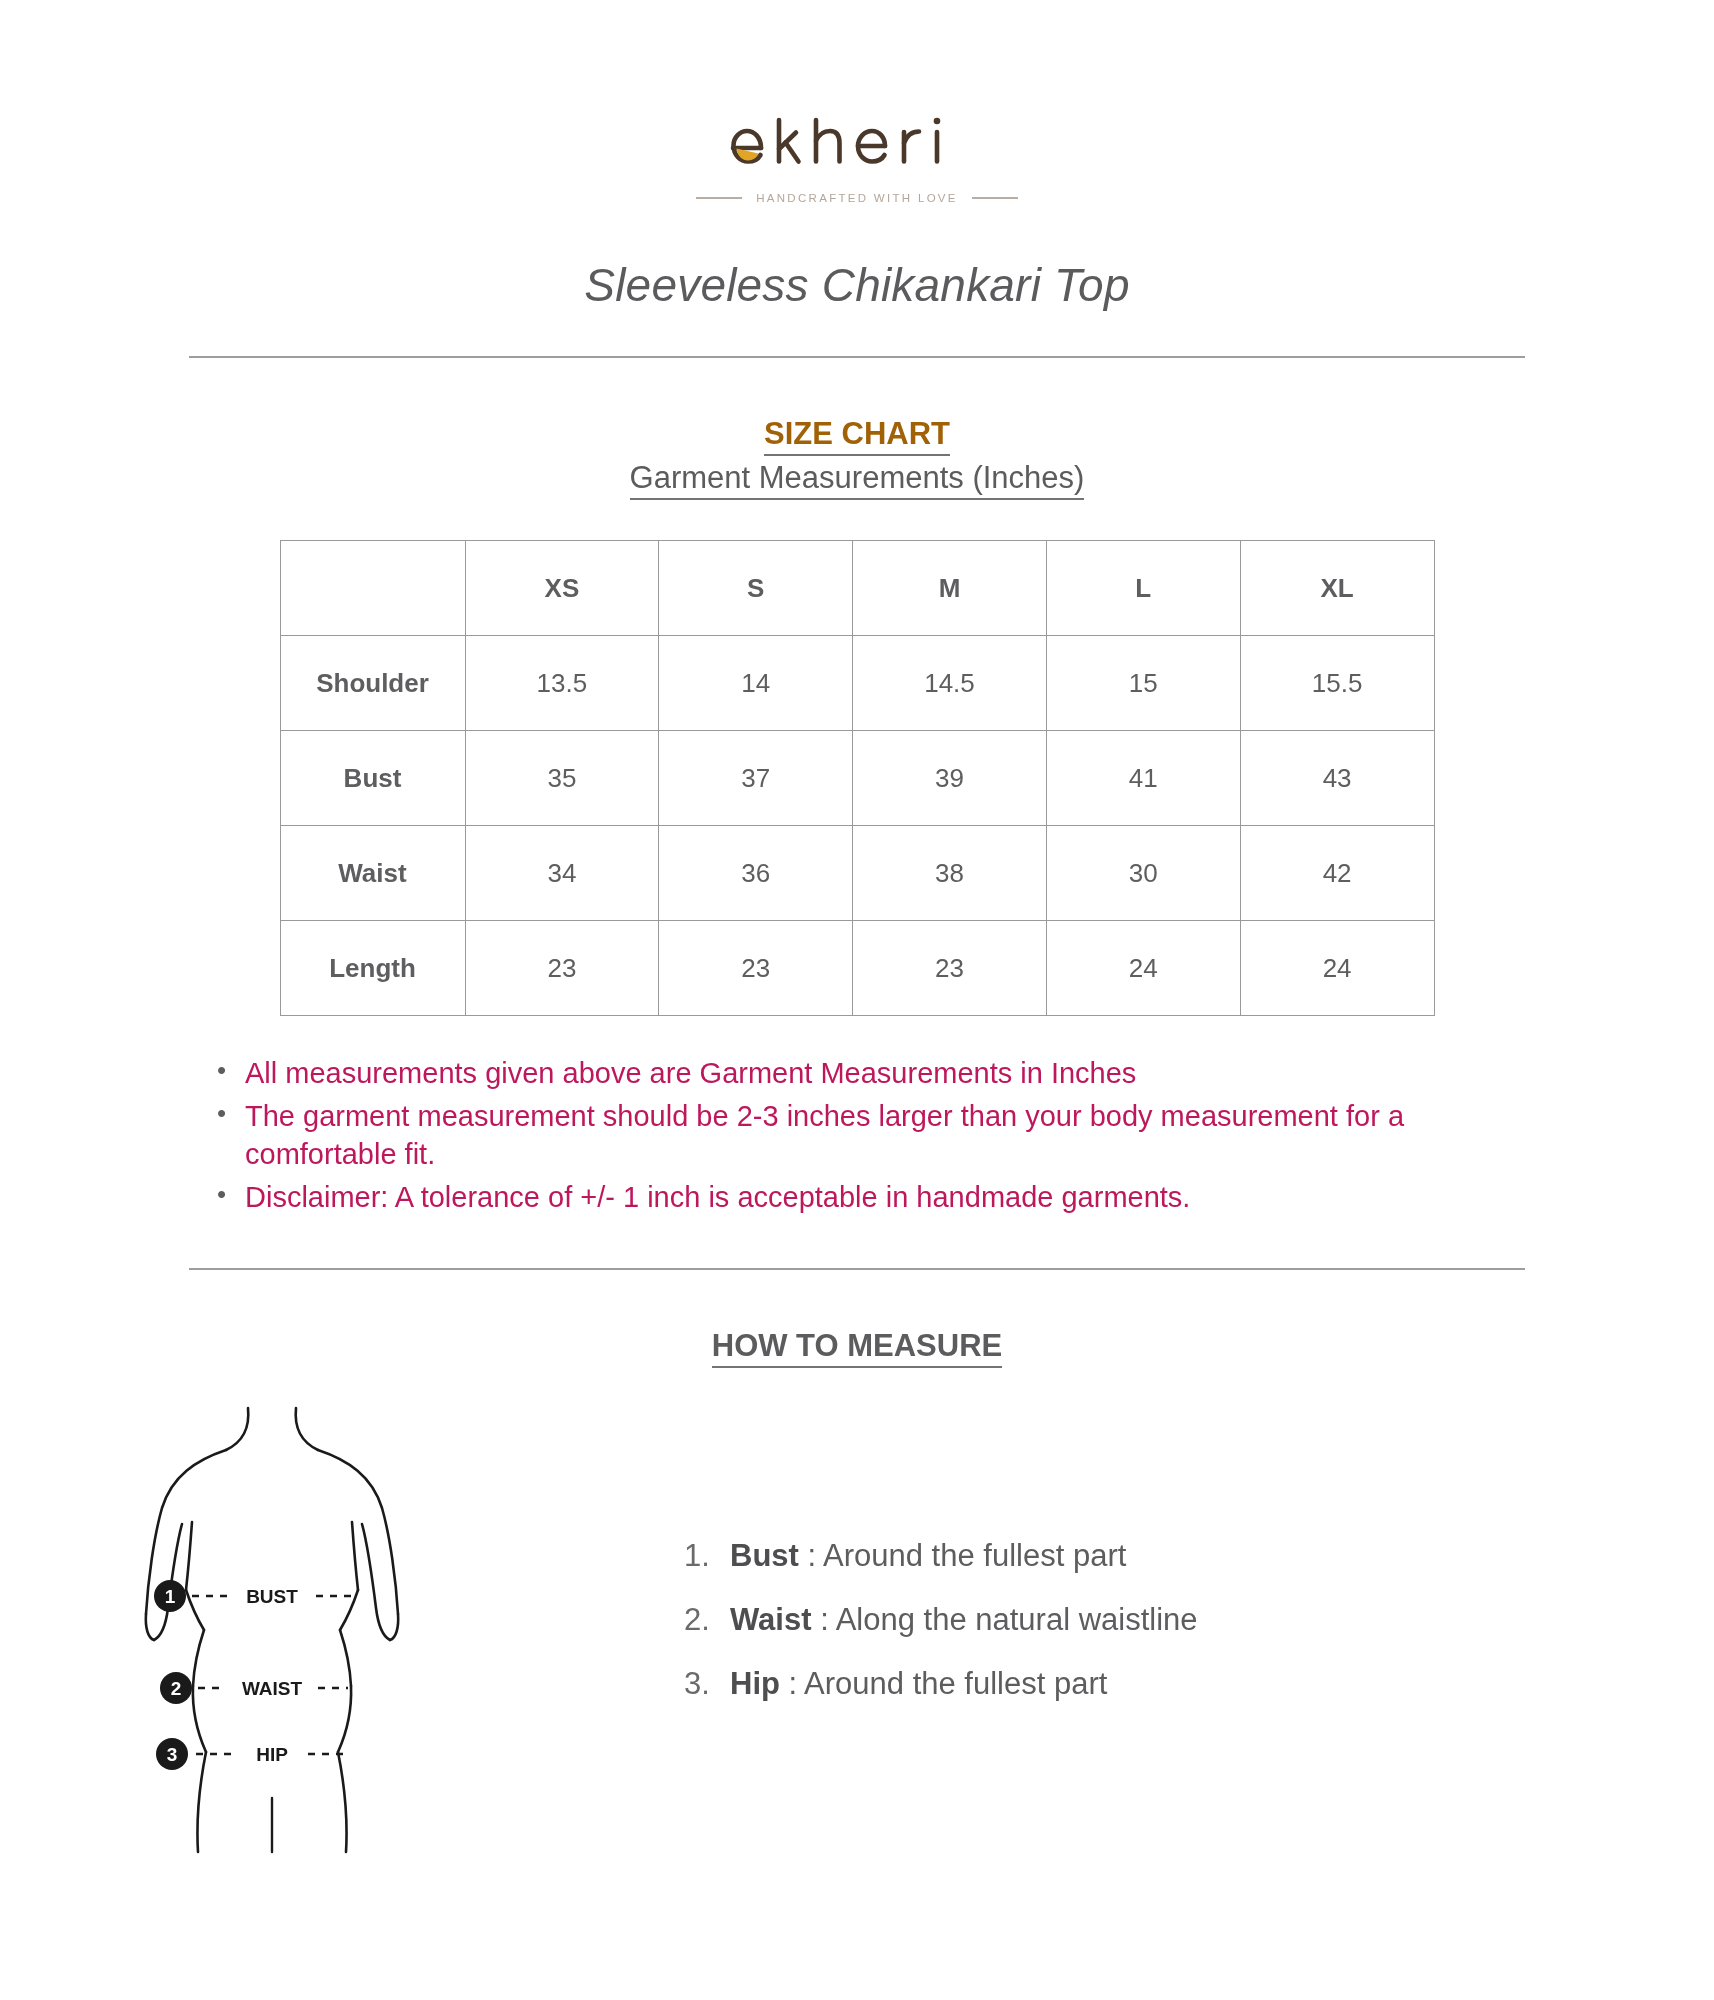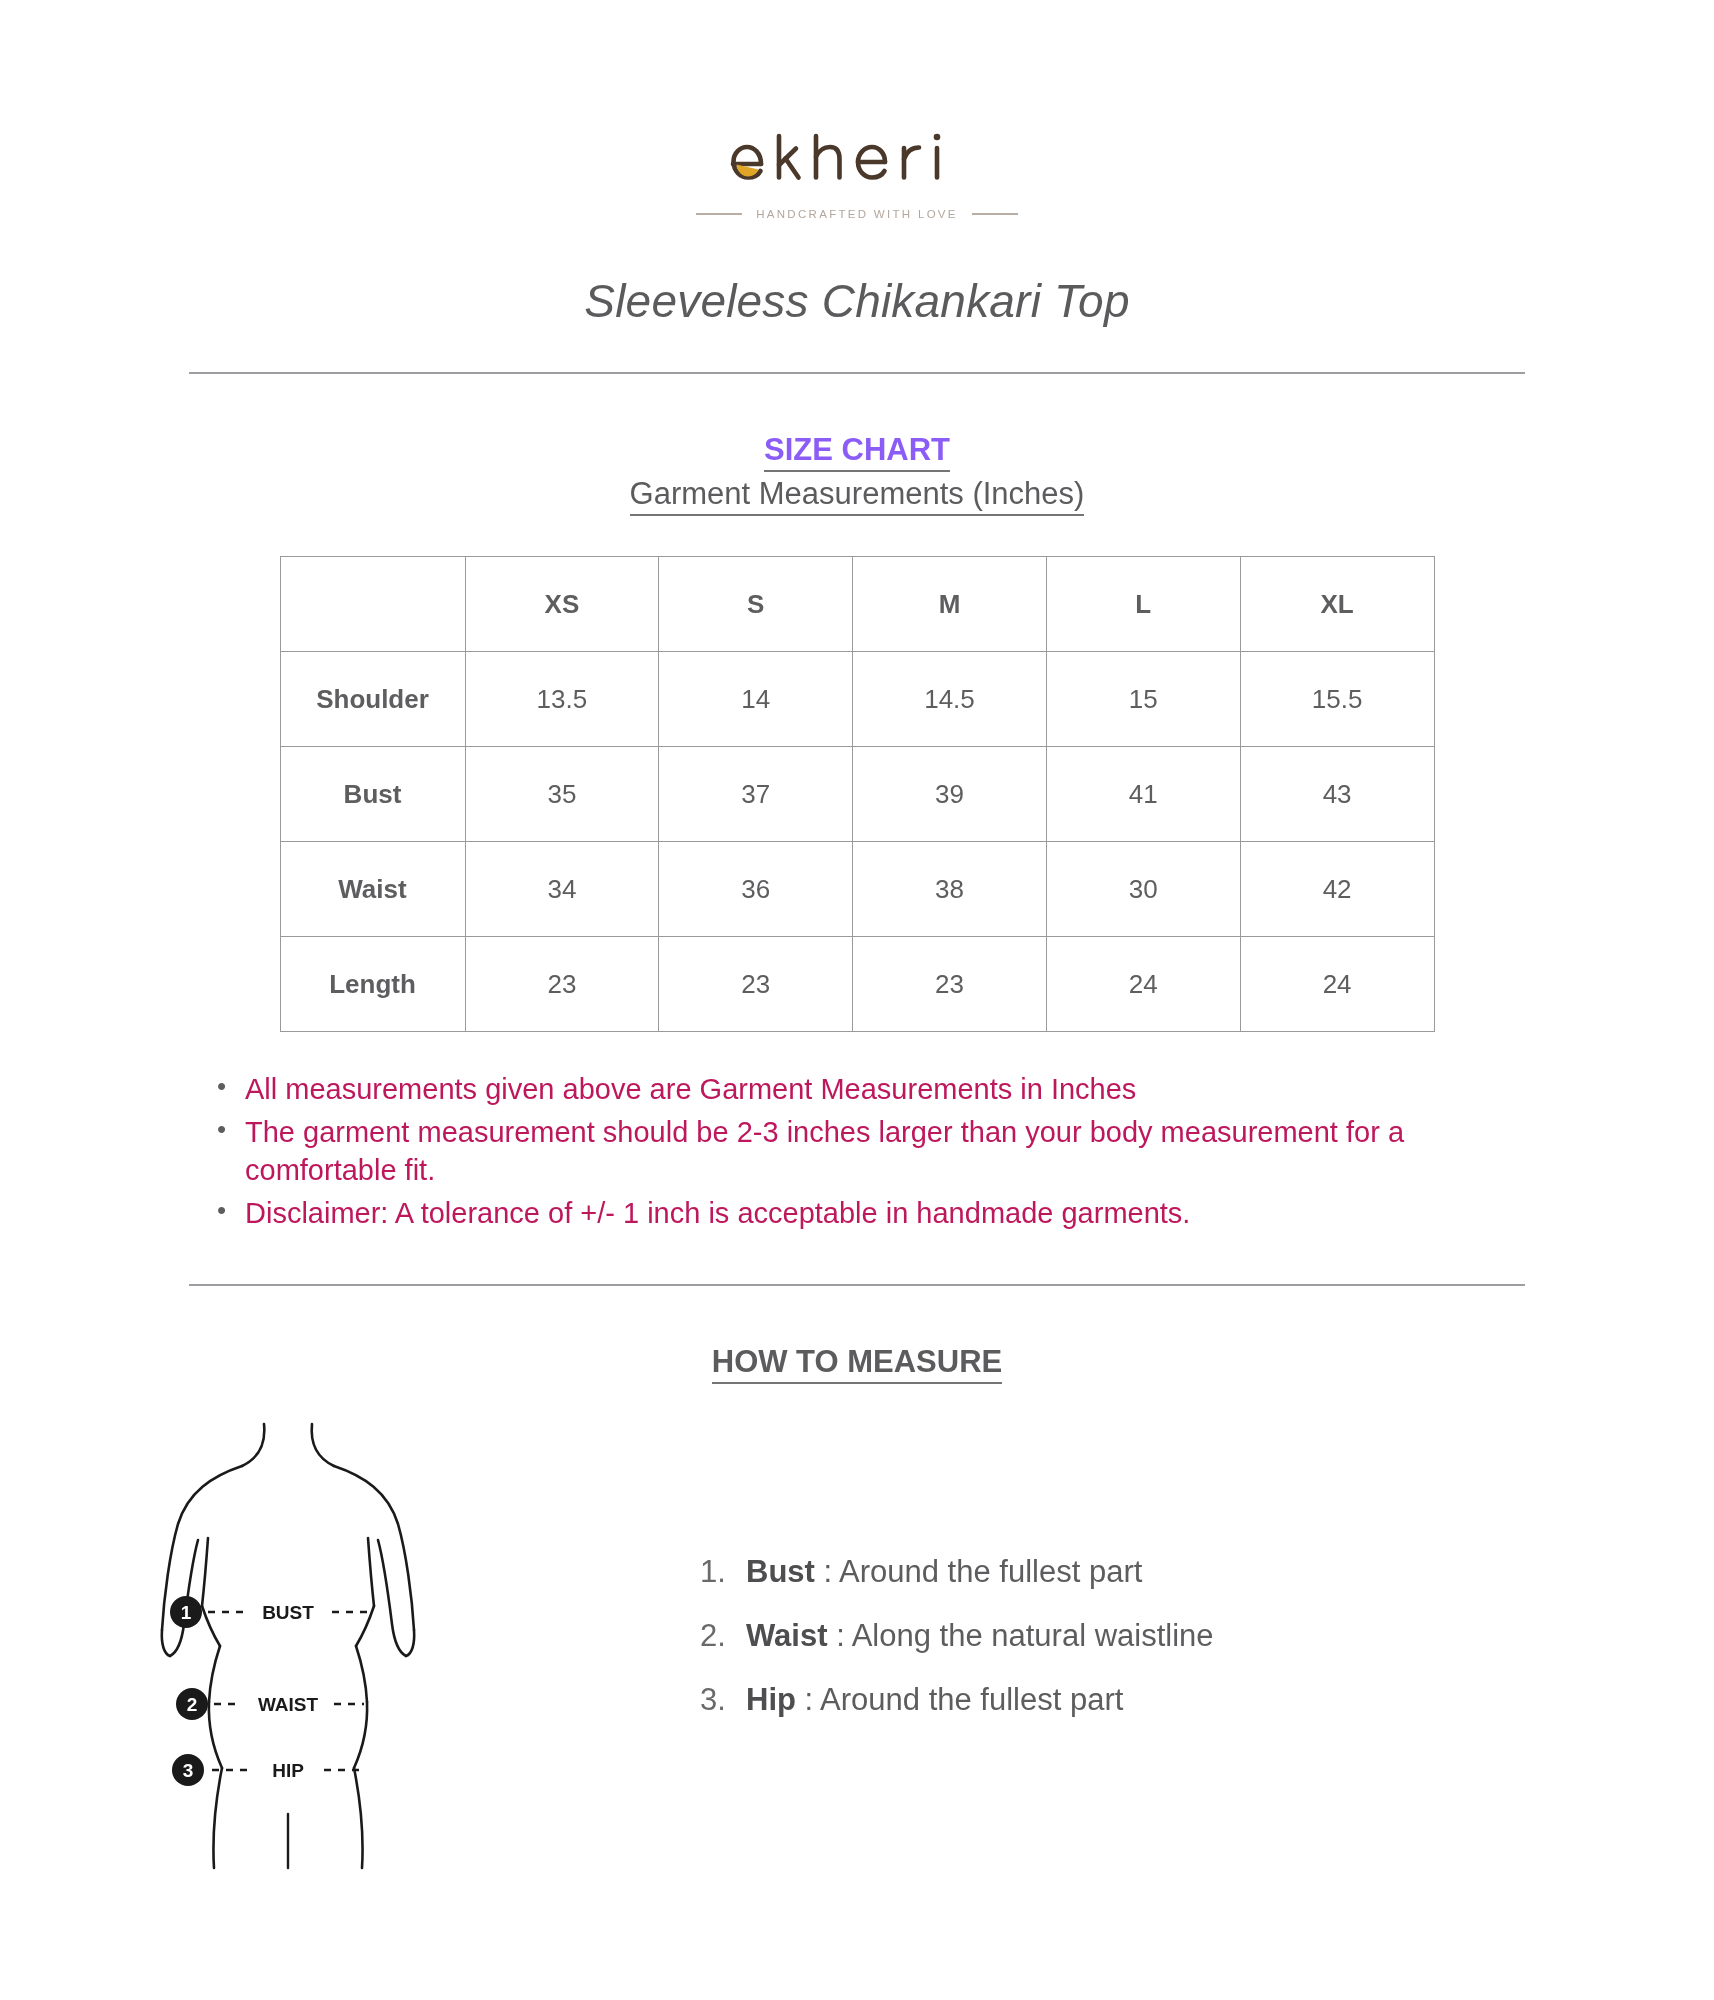--- a/index.html
+++ b/index.html
@@ -11,21 +11,21 @@
     background: #ffffff;
     font-family: "Liberation Sans", sans-serif;
     color: #58585a;
     overflow: hidden;
   }
 
   .page {
     position: relative;
     width: 1714px;
     height: 2000px;
-    padding: 16px;
+    padding: 0;
   }
 
   
   .logo-block {
     padding-top: 112px;
     text-align: center;
   }
   .logo-wordmark {
     display: inline-flex;
     align-items: flex-end;
@@ -72,21 +72,21 @@
     height: 0;
     border-top: 2px solid #9d9da2;
   }
 
   
   .sc-heading {
     margin-top: 58px;
     text-align: center;
     font-size: 31px;
     font-weight: 700;
-    color: #8b5cf6;
+    color: #a16207;
   }
   .sc-heading span,
   .sc-sub span,
   .htm-heading span {
     border-bottom: 2px solid #747476;
     padding-bottom: 3px;
   }
   .sc-sub {
     margin-top: 8px;
     text-align: center;

